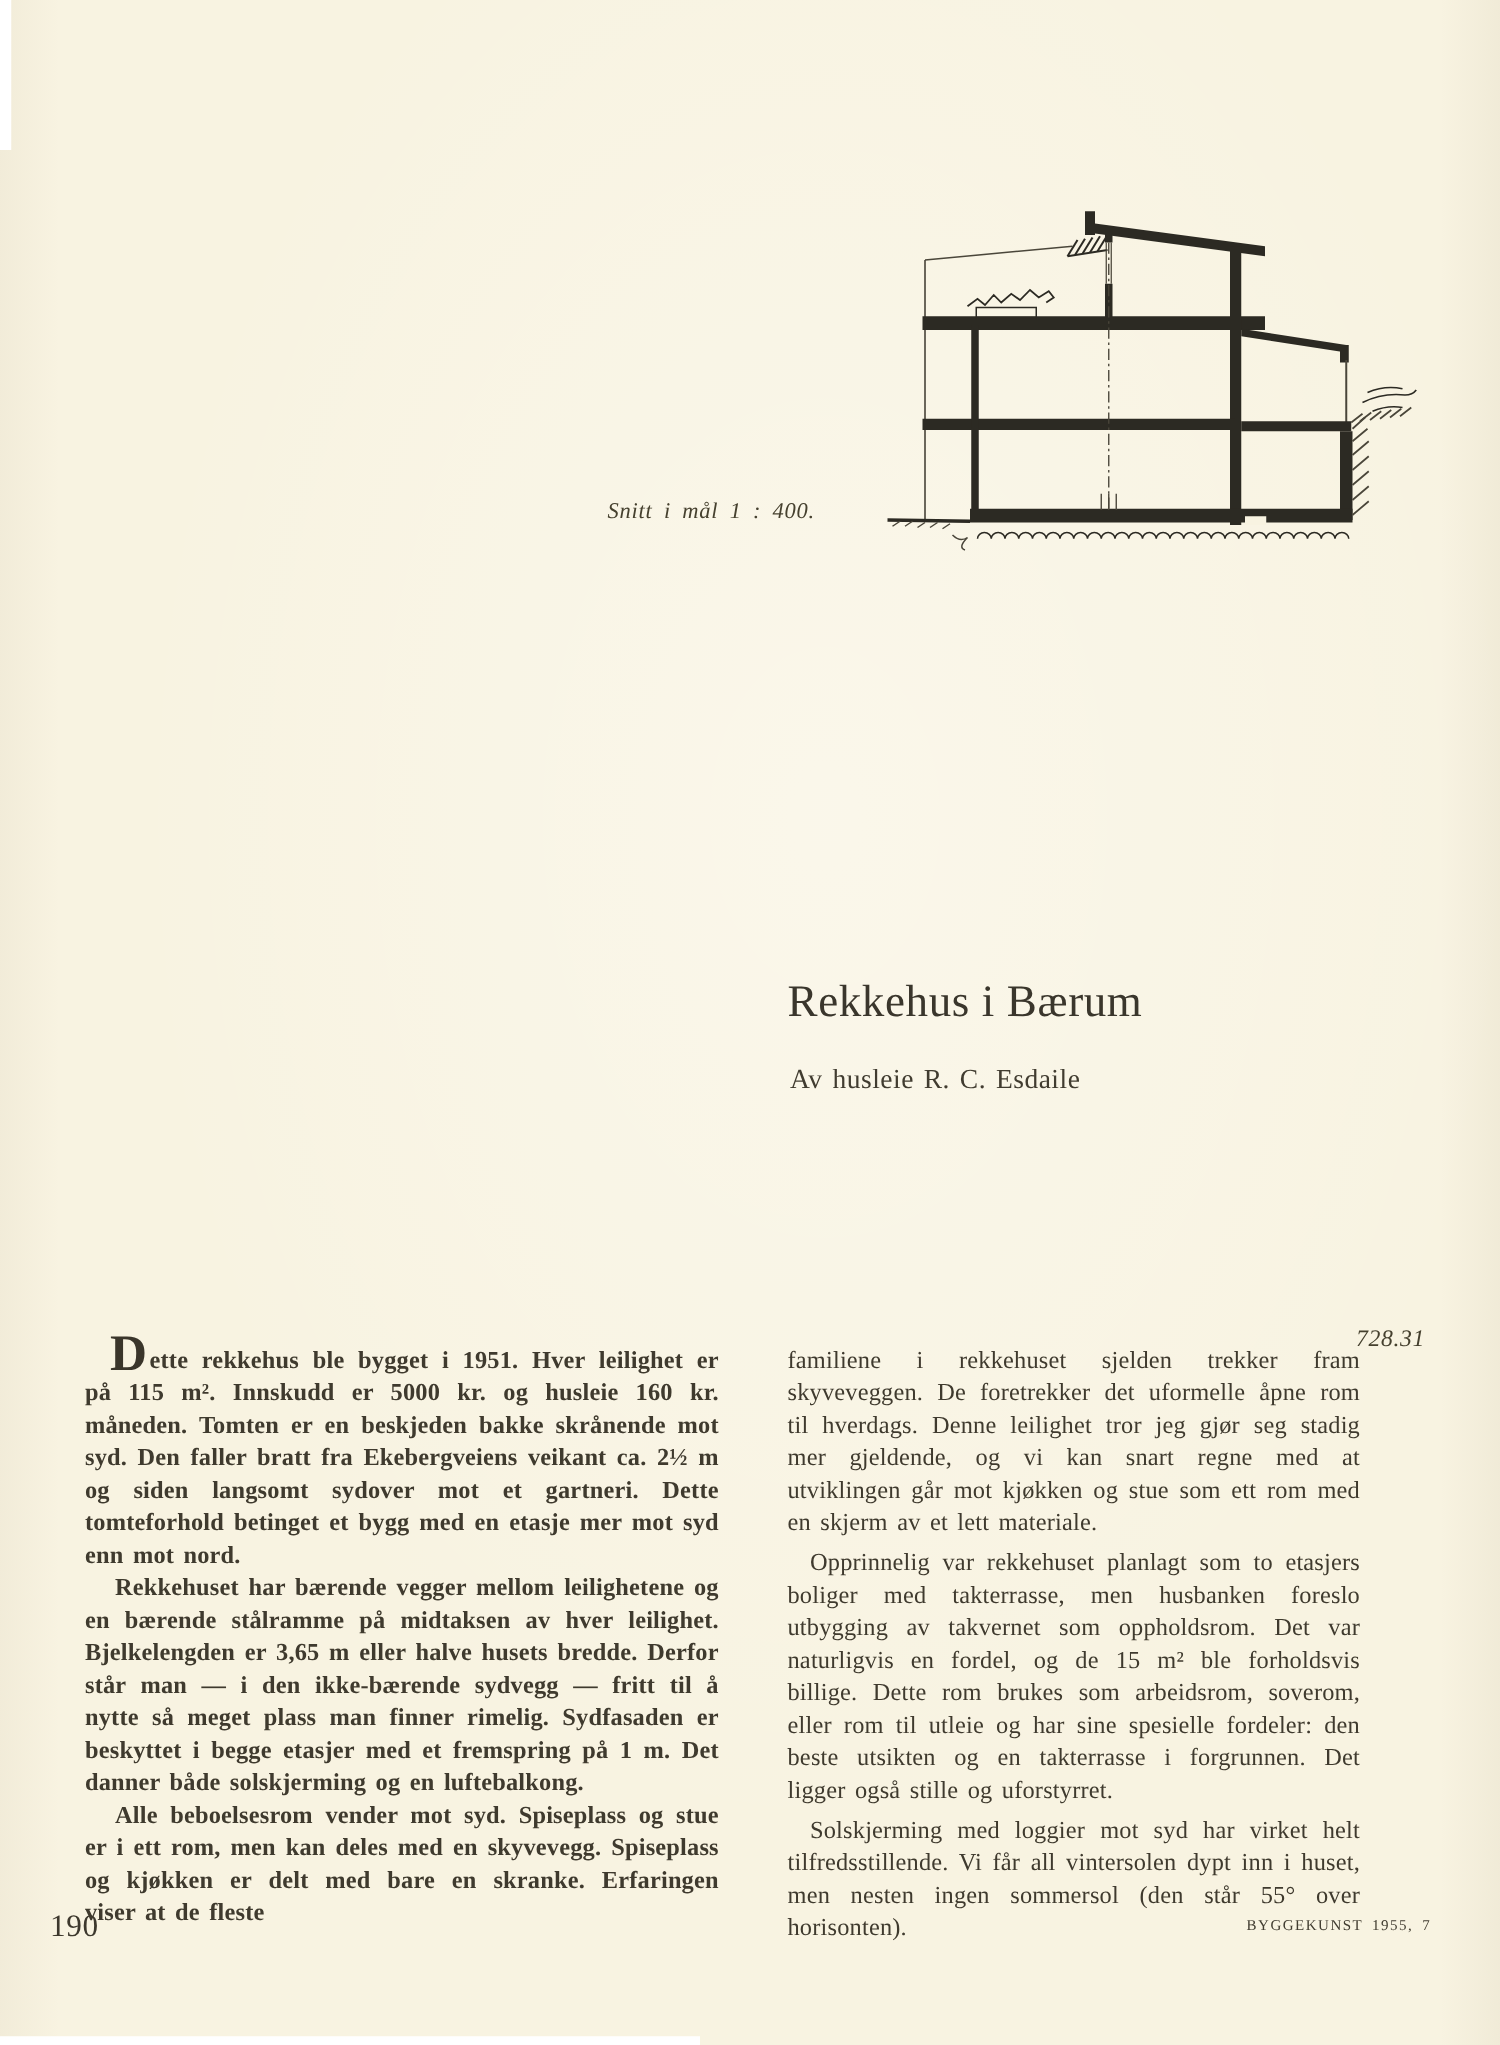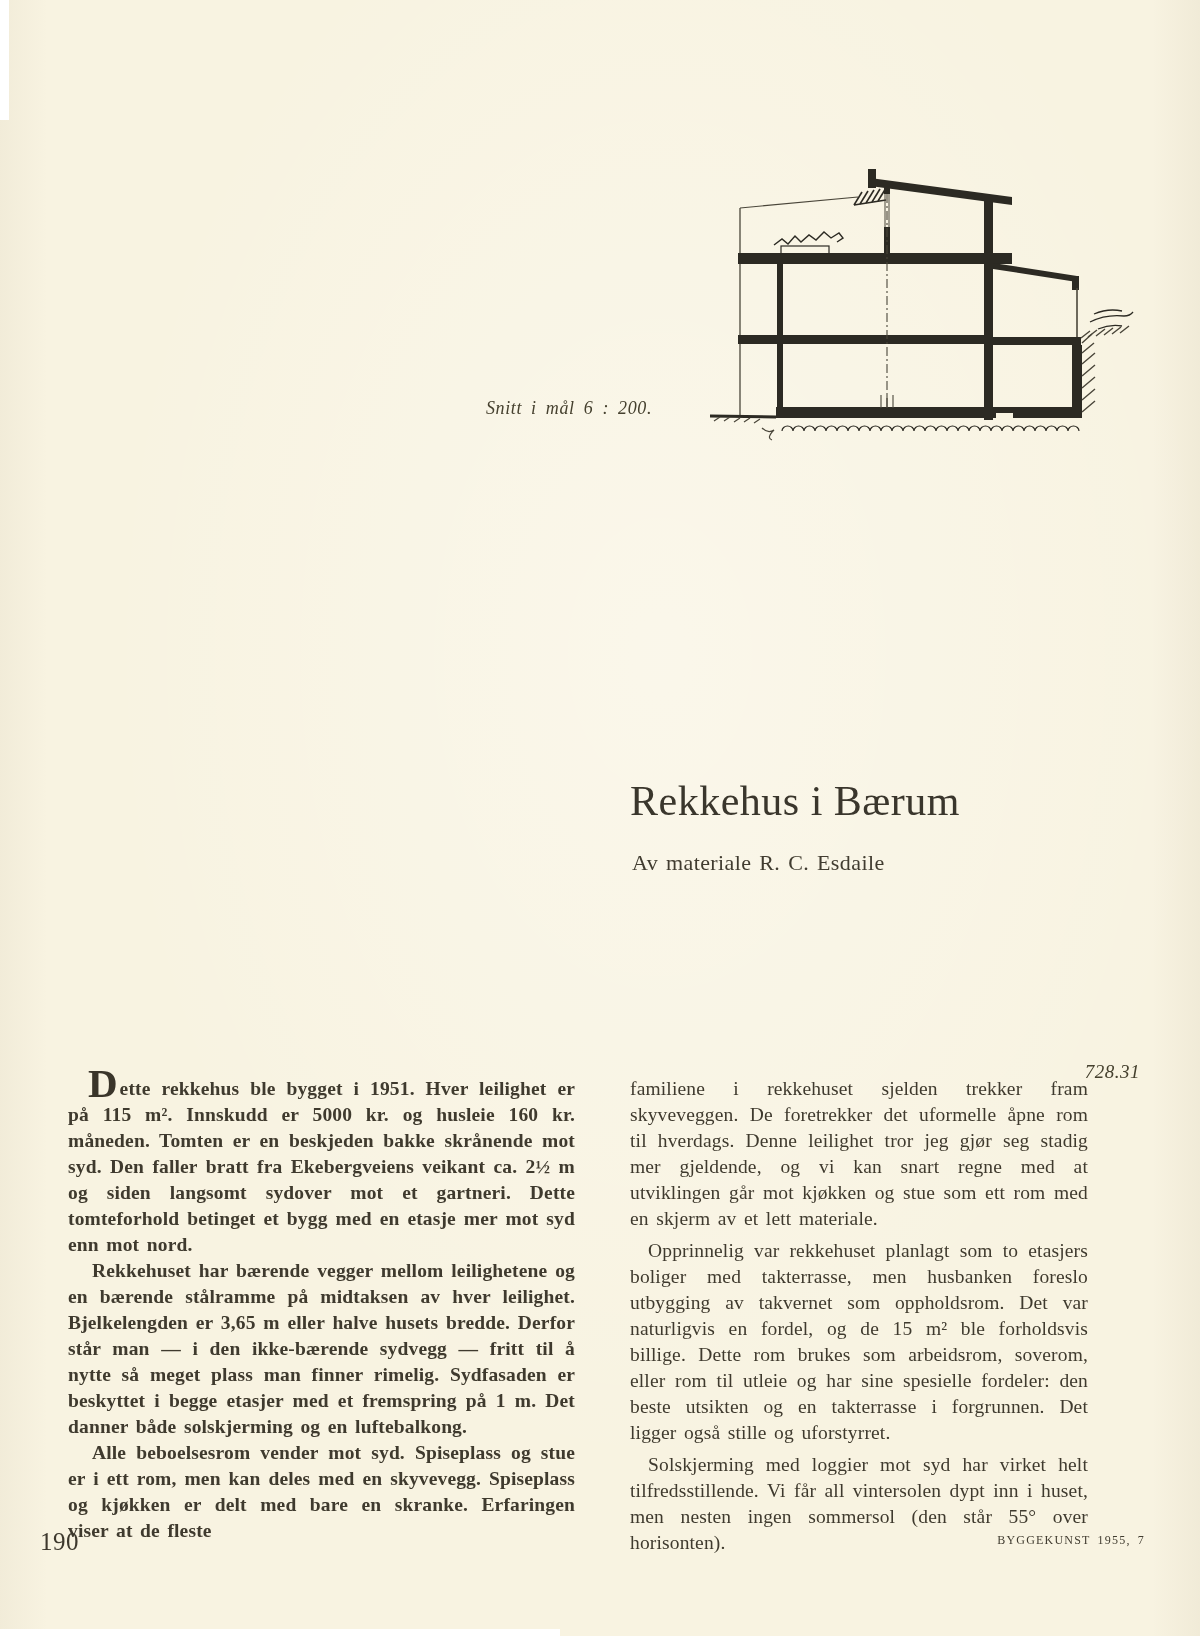--- a/index.html
+++ b/index.html
@@ -17,21 +17,21 @@
   .abs{position:absolute;}
 
   .fig-caption{
     left:440px;top:398px;width:212px;text-align:right;
     font-style:italic;font-size:18px;letter-spacing:.6px;word-spacing:4px;color:#46412f;
   }
   .drawing{left:678px;top:150px;width:460px;height:300px;}
 
   .title{
     left:630px;top:776px;width:560px;
-    font-size:42px;line-height:50px;letter-spacing:.5px;color:#3a362c;
+    font-size:36px;line-height:50px;letter-spacing:.5px;color:#3a362c;
   }
   .byline{
     left:632px;top:850px;width:480px;
     font-size:22px;letter-spacing:.4px;word-spacing:2px;color:#413c30;
   }
   .classno{
     left:1000px;top:1042px;width:140px;text-align:right;
     font-style:italic;font-size:19px;letter-spacing:.5px;color:#45402e;margin-top:19px;
   }
 
@@ -135,24 +135,24 @@
       <path d="M104,281 a5.5,5 0 1 1 11,0 a5.5,5 0 1 1 11,0 a5.5,5 0 1 1 11,0 a5.5,5 0 1 1 11,0 a5.5,5 0 1 1 11,0 a5.5,5 0 1 1 11,0 a5.5,5 0 1 1 11,0 a5.5,5 0 1 1 11,0 a5.5,5 0 1 1 11,0 a5.5,5 0 1 1 11,0 a5.5,5 0 1 1 11,0 a5.5,5 0 1 1 11,0 a5.5,5 0 1 1 11,0 a5.5,5 0 1 1 11,0 a5.5,5 0 1 1 11,0 a5.5,5 0 1 1 11,0 a5.5,5 0 1 1 11,0 a5.5,5 0 1 1 11,0 a5.5,5 0 1 1 11,0 a5.5,5 0 1 1 11,0 a5.5,5 0 1 1 11,0 a5.5,5 0 1 1 11,0 a5.5,5 0 1 1 11,0 a5.5,5 0 1 1 11,0 a5.5,5 0 1 1 11,0 a5.5,5 0 1 1 11,0 a5.5,5 0 1 1 11,0"></path>
     </g>
 
     <g>
       <path class="thin" stroke-width="1.4" d="M404,193 l10,-9 M404,203 l12,-10 M404,214 l13,-11 M404,226 l13,-11 M404,238 l13,-11 M404,250 l13,-11 M404,262 l13,-11"></path>
       <path class="thin" stroke-width="1.4" d="M403,188 l9,-7 M410,187 l9,-7 M418,186 l9,-7 M426,185 l9,-7 M434,184 l9,-7 M442,183 l9,-7"></path>
       <path class="stroke" stroke-width="1.3" d="M412,172 q16,-8 34,-6 q6,0 9,-4 M416,164 q14,-6 28,-3 M420,179 q12,-5 24,-3"></path>
     </g>
   </svg>
 
-  <div class="abs fig-caption">Snitt i mål 6 : 200.</div>
+  <div class="abs fig-caption">Snitt i mål 1 : 400.</div>
 
   <h1 class="abs title" style="margin:0;font-weight:normal;">Rekkehus i Bærum</h1>
-  <div class="abs byline">Av materiale R. C. Esdaile</div>
+  <div class="abs byline">Av husleie R. C. Esdaile</div>
 
   <div class="abs classno">728.31</div>
 
   <div class="abs col col-left">
     <p class="opening"><span class="dropcap">D</span><span>ette rekkehus ble bygget i 1951. Hver leilighet er på 115 m². Innskudd er 5000 kr. og husleie 160 kr. måneden. Tomten er en beskjeden bakke skrånende mot syd. Den faller bratt fra Ekebergveiens veikant ca. 2½ m og siden langsomt sydover mot et gartneri. Dette tomteforhold betinget et bygg med en etasje mer mot syd enn mot nord.</span></p>
     <p class="indent">Rekkehuset har bærende vegger mellom leilighetene og en bærende stålramme på midtaksen av hver leilighet. Bjelkelengden er 3,65 m eller halve husets bredde. Derfor står man — i den ikke-bærende sydvegg — fritt til å nytte så meget plass man finner rimelig. Sydfasaden er beskyttet i begge etasjer med et fremspring på 1 m. Det danner både solskjerming og en luftebalkong.</p>
     <p class="indent">Alle beboelsesrom vender mot syd. Spiseplass og stue er i ett rom, men kan deles med en skyvevegg. Spiseplass og kjøkken er delt med bare en skranke. Erfaringen viser at de fleste</p>
   </div>
 
   <div class="abs col col-right">

